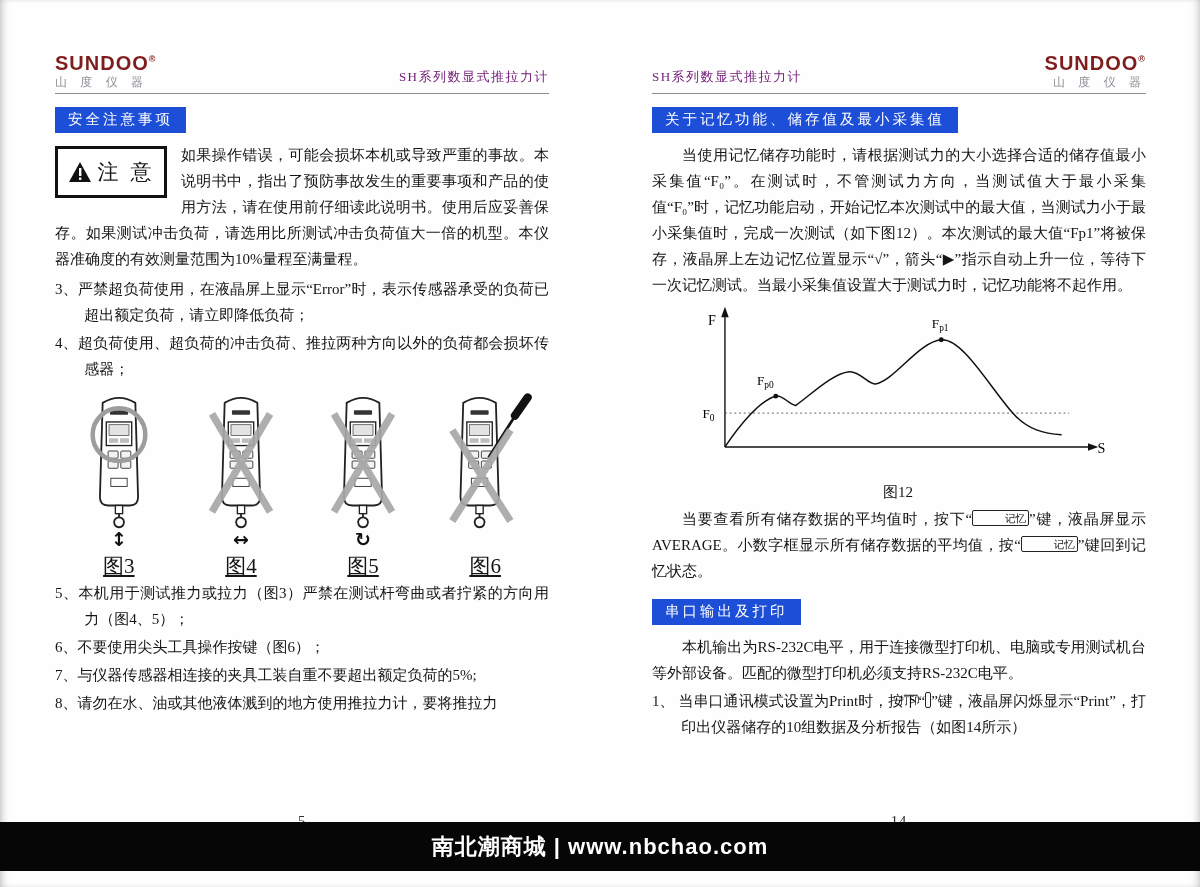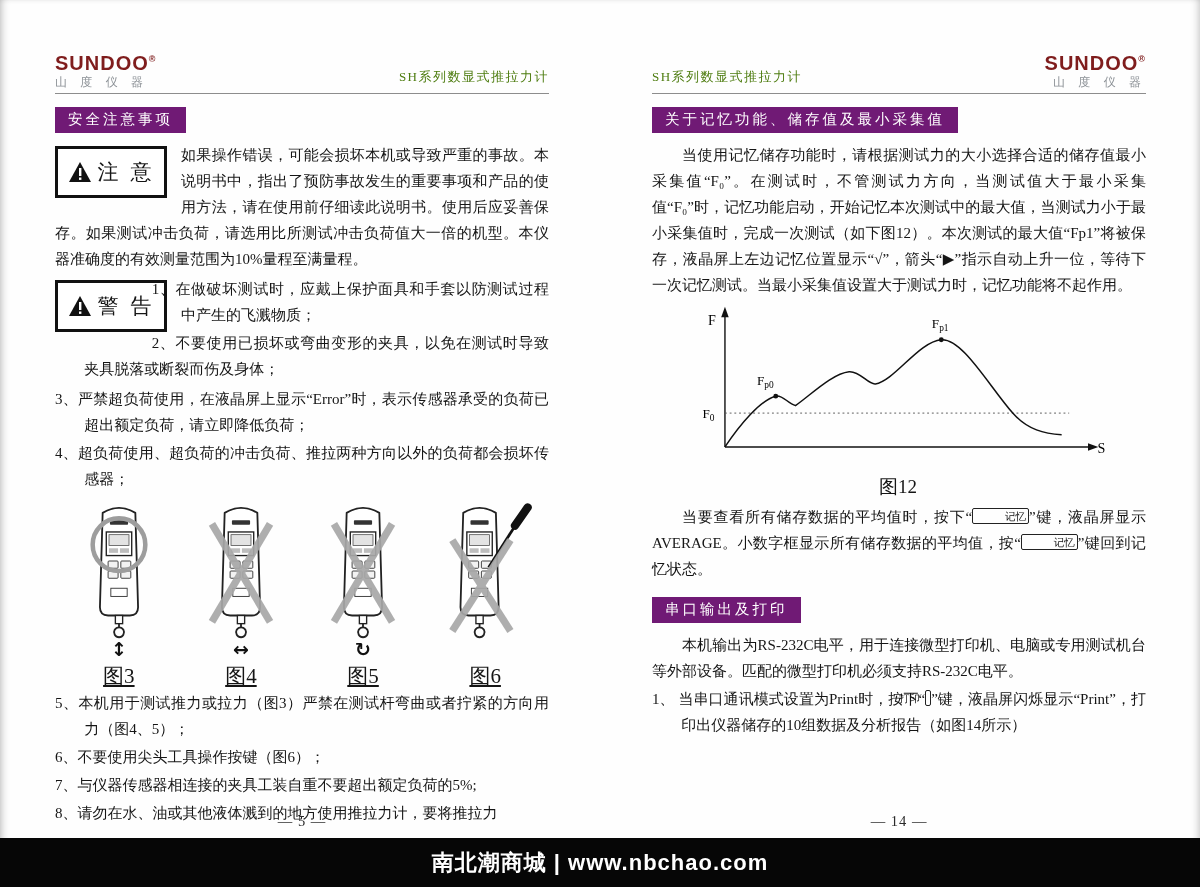--- a/index.html
+++ b/index.html
@@ -21,23 +21,23 @@
 
   .pg-header { display: flex; justify-content: space-between; align-items: flex-end;
     padding-bottom: 5px; border-bottom: 1px solid #8d8d8d; height: 40px; }
   .logo { line-height: 1; }
   .logo-name { font-family: "Liberation Sans", sans-serif; font-weight: bold;
     font-size: 20px; letter-spacing: 1px; color: #7f1d1d; }
   .logo-name .reg { font-size: 9px; vertical-align: super; }
   .logo-sub { font-size: 12px; letter-spacing: 5px; color: #8c9196; margin-top: 3px;
     font-family: "Liberation Sans", sans-serif; }
   .logo.right { text-align: right; }
-  .header-title { font-size: 13px; color: #4d7c0f; letter-spacing: 1.5px; padding-bottom: 2px; }
-
-  .section-bar { display: inline-block; background: #701a75; color: #fff;
+  .header-title { font-size: 13px; color: #701a75; letter-spacing: 1.5px; padding-bottom: 2px; }
+
+  .section-bar { display: inline-block; background: #1d4ed8; color: #fff;
     font-size: 14.5px; letter-spacing: 3px; padding: 3px 13px 4px;
     margin: 13px 0 9px; font-family: "Liberation Sans", sans-serif; }
 
   p { margin: 0 0 2px 0; text-align: justify; font-size: 15px; line-height: 26px; }
   .indent { text-indent: 2em; }
   .num-item { padding-left: 1.95em; text-indent: -1.95em; }
 
   .flow { display: flow-root; margin-bottom: 2px; }
   .warn-box { float: left; width: 112px; height: 52px; border: 3px solid #111;
     margin: 4px 14px 6px 0; display: flex; align-items: center; justify-content: center; gap: 6px;
@@ -46,30 +46,30 @@
     font-family: "Liberation Sans", sans-serif; }
 
   .figures { display: flex; justify-content: space-between; padding: 8px 6px 0; }
   .figure { width: 24%; text-align: center; }
   .figure svg { display: block; margin: 0 auto; }
   .fig-arrow { height: 20px; font-size: 19px; font-weight: bold; line-height: 18px; color: #111;
     font-family: "DejaVu Sans", sans-serif; }
   .fig-caption { font-size: 21px; margin-top: 2px; text-decoration: underline; }
 
   .chart-wrap { margin: 6px 0 4px 26px; }
-  .chart-caption { text-align: center; font-size: 19px; width: 440px; margin-top: 8px; }
+  .chart-caption { text-align: center; font-size: 15px; width: 440px; margin-top: 17px; }
 
   .key { display: inline-block; border: 1px solid #222; border-radius: 2px;
     padding: 0 2px; font-size: 10.5px; line-height: 14px; vertical-align: 2px;
     font-family: "Liberation Sans", sans-serif; }
 
   .page-num { position: absolute; bottom: 2px; left: 0; width: 100%;
     text-align: center; font-size: 14.5px; color: #2a2a2a; letter-spacing: 1px; }
 
-  .footer-bar { position: absolute; left: 0; bottom: 0; width: 1200px; height: 49px;
+  .footer-bar { position: absolute; left: 0; bottom: 16px; width: 1200px; height: 49px;
     background: #060606; color: #fff; display: flex; align-items: center; justify-content: center;
     font-family: "Liberation Sans", sans-serif; font-size: 22px; font-weight: bold; letter-spacing: 1px; }
 </style>
 </head>
 <body>
 
 <svg width="0" height="0" style="position:absolute" aria-hidden="true">
   <defs>
     <g id="gauge-body">
       <path d="M32,12 Q50,1 68,12 L71,116 Q71,125 62,125 L38,125 Q29,125 29,116 Z" fill="#ffffff" stroke="#222" stroke-width="2"></path>
@@ -107,32 +107,20 @@
         <svg width="24" height="22" viewBox="0 0 24 22">
           <polygon points="12,1 23,21 1,21" fill="#111"></polygon>
           <rect x="11" y="7" width="2.4" height="8" fill="#fff"></rect>
           <rect x="11" y="16.5" width="2.4" height="2.4" fill="#fff"></rect>
         </svg>
         <span class="warn-text">注 意</span>
       </div>
       <p>如果操作错误，可能会损坏本机或导致严重的事故。本说明书中，指出了预防事故发生的重要事项和产品的使用方法，请在使用前仔细读此说明书。使用后应妥善保存。如果测试冲击负荷，请选用比所测试冲击负荷值大一倍的机型。本仪器准确度的有效测量范围为10%量程至满量程。</p>
     </div>
 
-    <div class="flow">
-      <div class="warn-box">
-        <svg width="24" height="22" viewBox="0 0 24 22">
-          <polygon points="12,1 23,21 1,21" fill="#111"></polygon>
-          <rect x="11" y="7" width="2.4" height="8" fill="#fff"></rect>
-          <rect x="11" y="16.5" width="2.4" height="2.4" fill="#fff"></rect>
-        </svg>
-        <span class="warn-text">警 告</span>
-      </div>
-      <p class="num-item">1、在做破坏测试时，应戴上保护面具和手套以防测试过程中产生的飞溅物质；</p>
-      <p class="num-item">2、不要使用已损坏或弯曲变形的夹具，以免在测试时导致夹具脱落或断裂而伤及身体；</p>
-    </div>
 
     <p class="num-item">3、严禁超负荷使用，在液晶屏上显示“Error”时，表示传感器承受的负荷已超出额定负荷，请立即降低负荷；</p>
     <p class="num-item">4、超负荷使用、超负荷的冲击负荷、推拉两种方向以外的负荷都会损坏传感器；</p>
 
     <div class="figures">
       <div class="figure">
         <svg width="96" height="138" viewBox="0 0 100 152">
           <use href="#gauge-body"></use>
           <circle cx="50" cy="47" r="29" fill="none" stroke="#9d9d9d" stroke-width="5"></circle>
         </svg>

